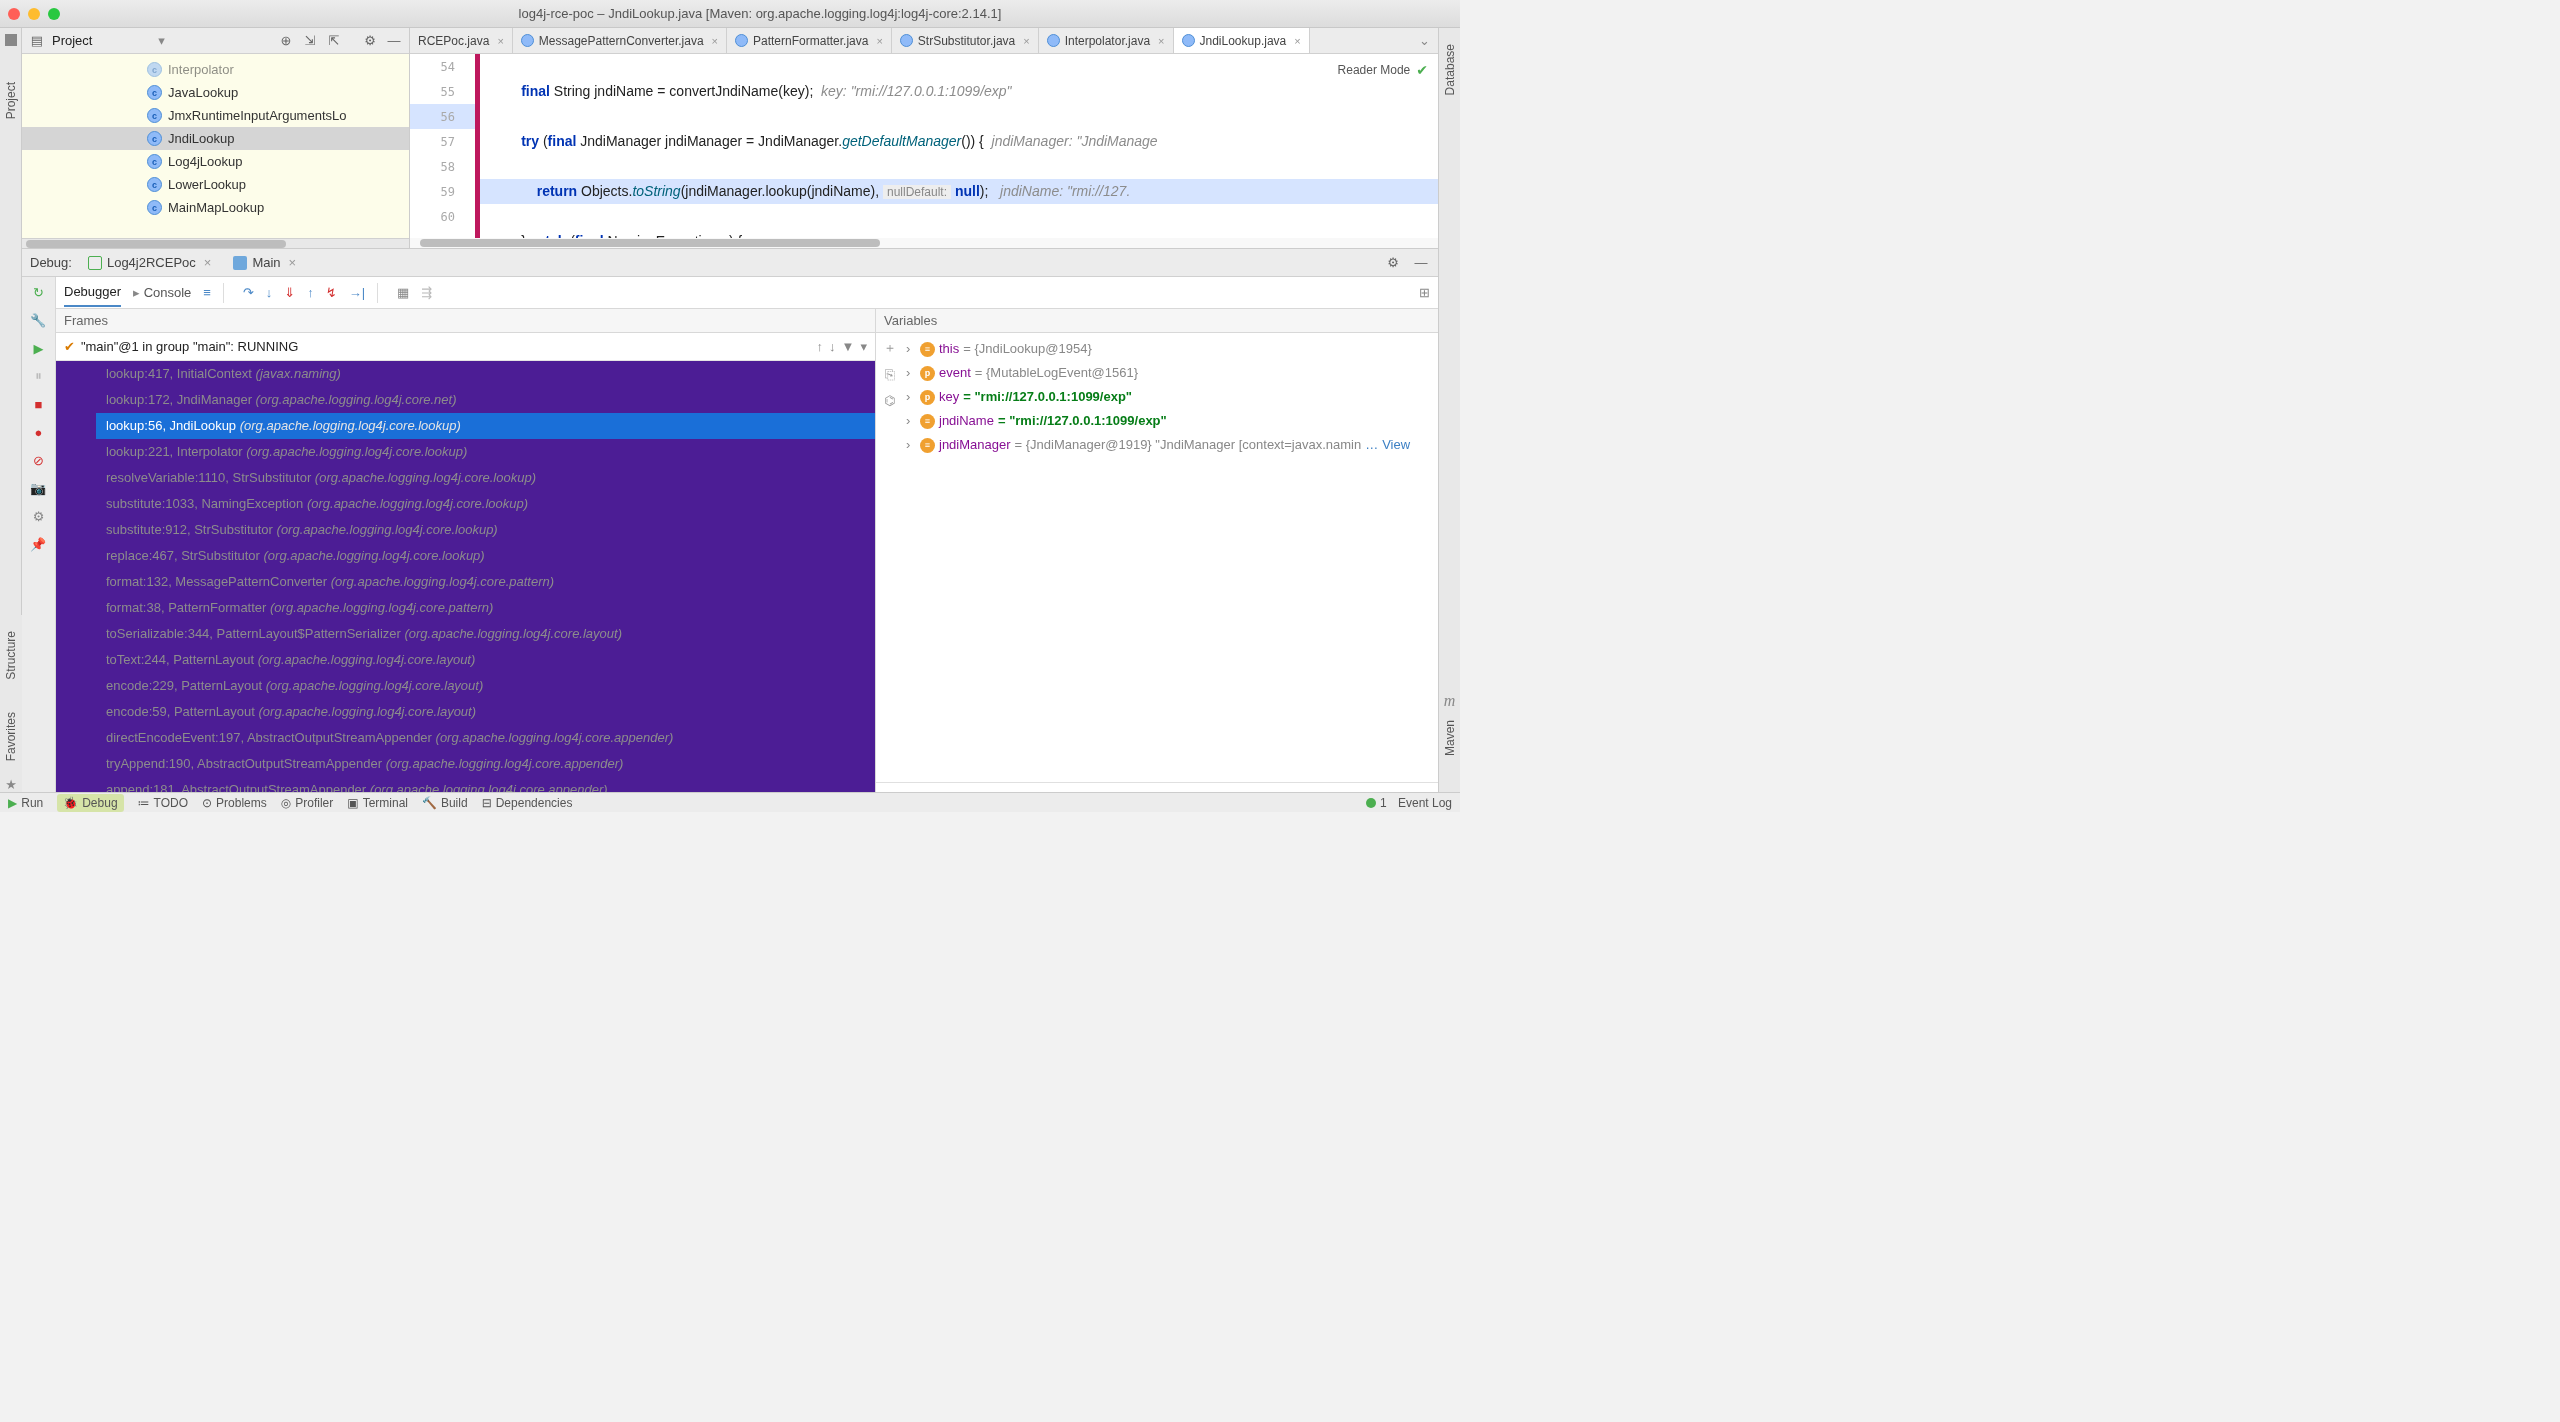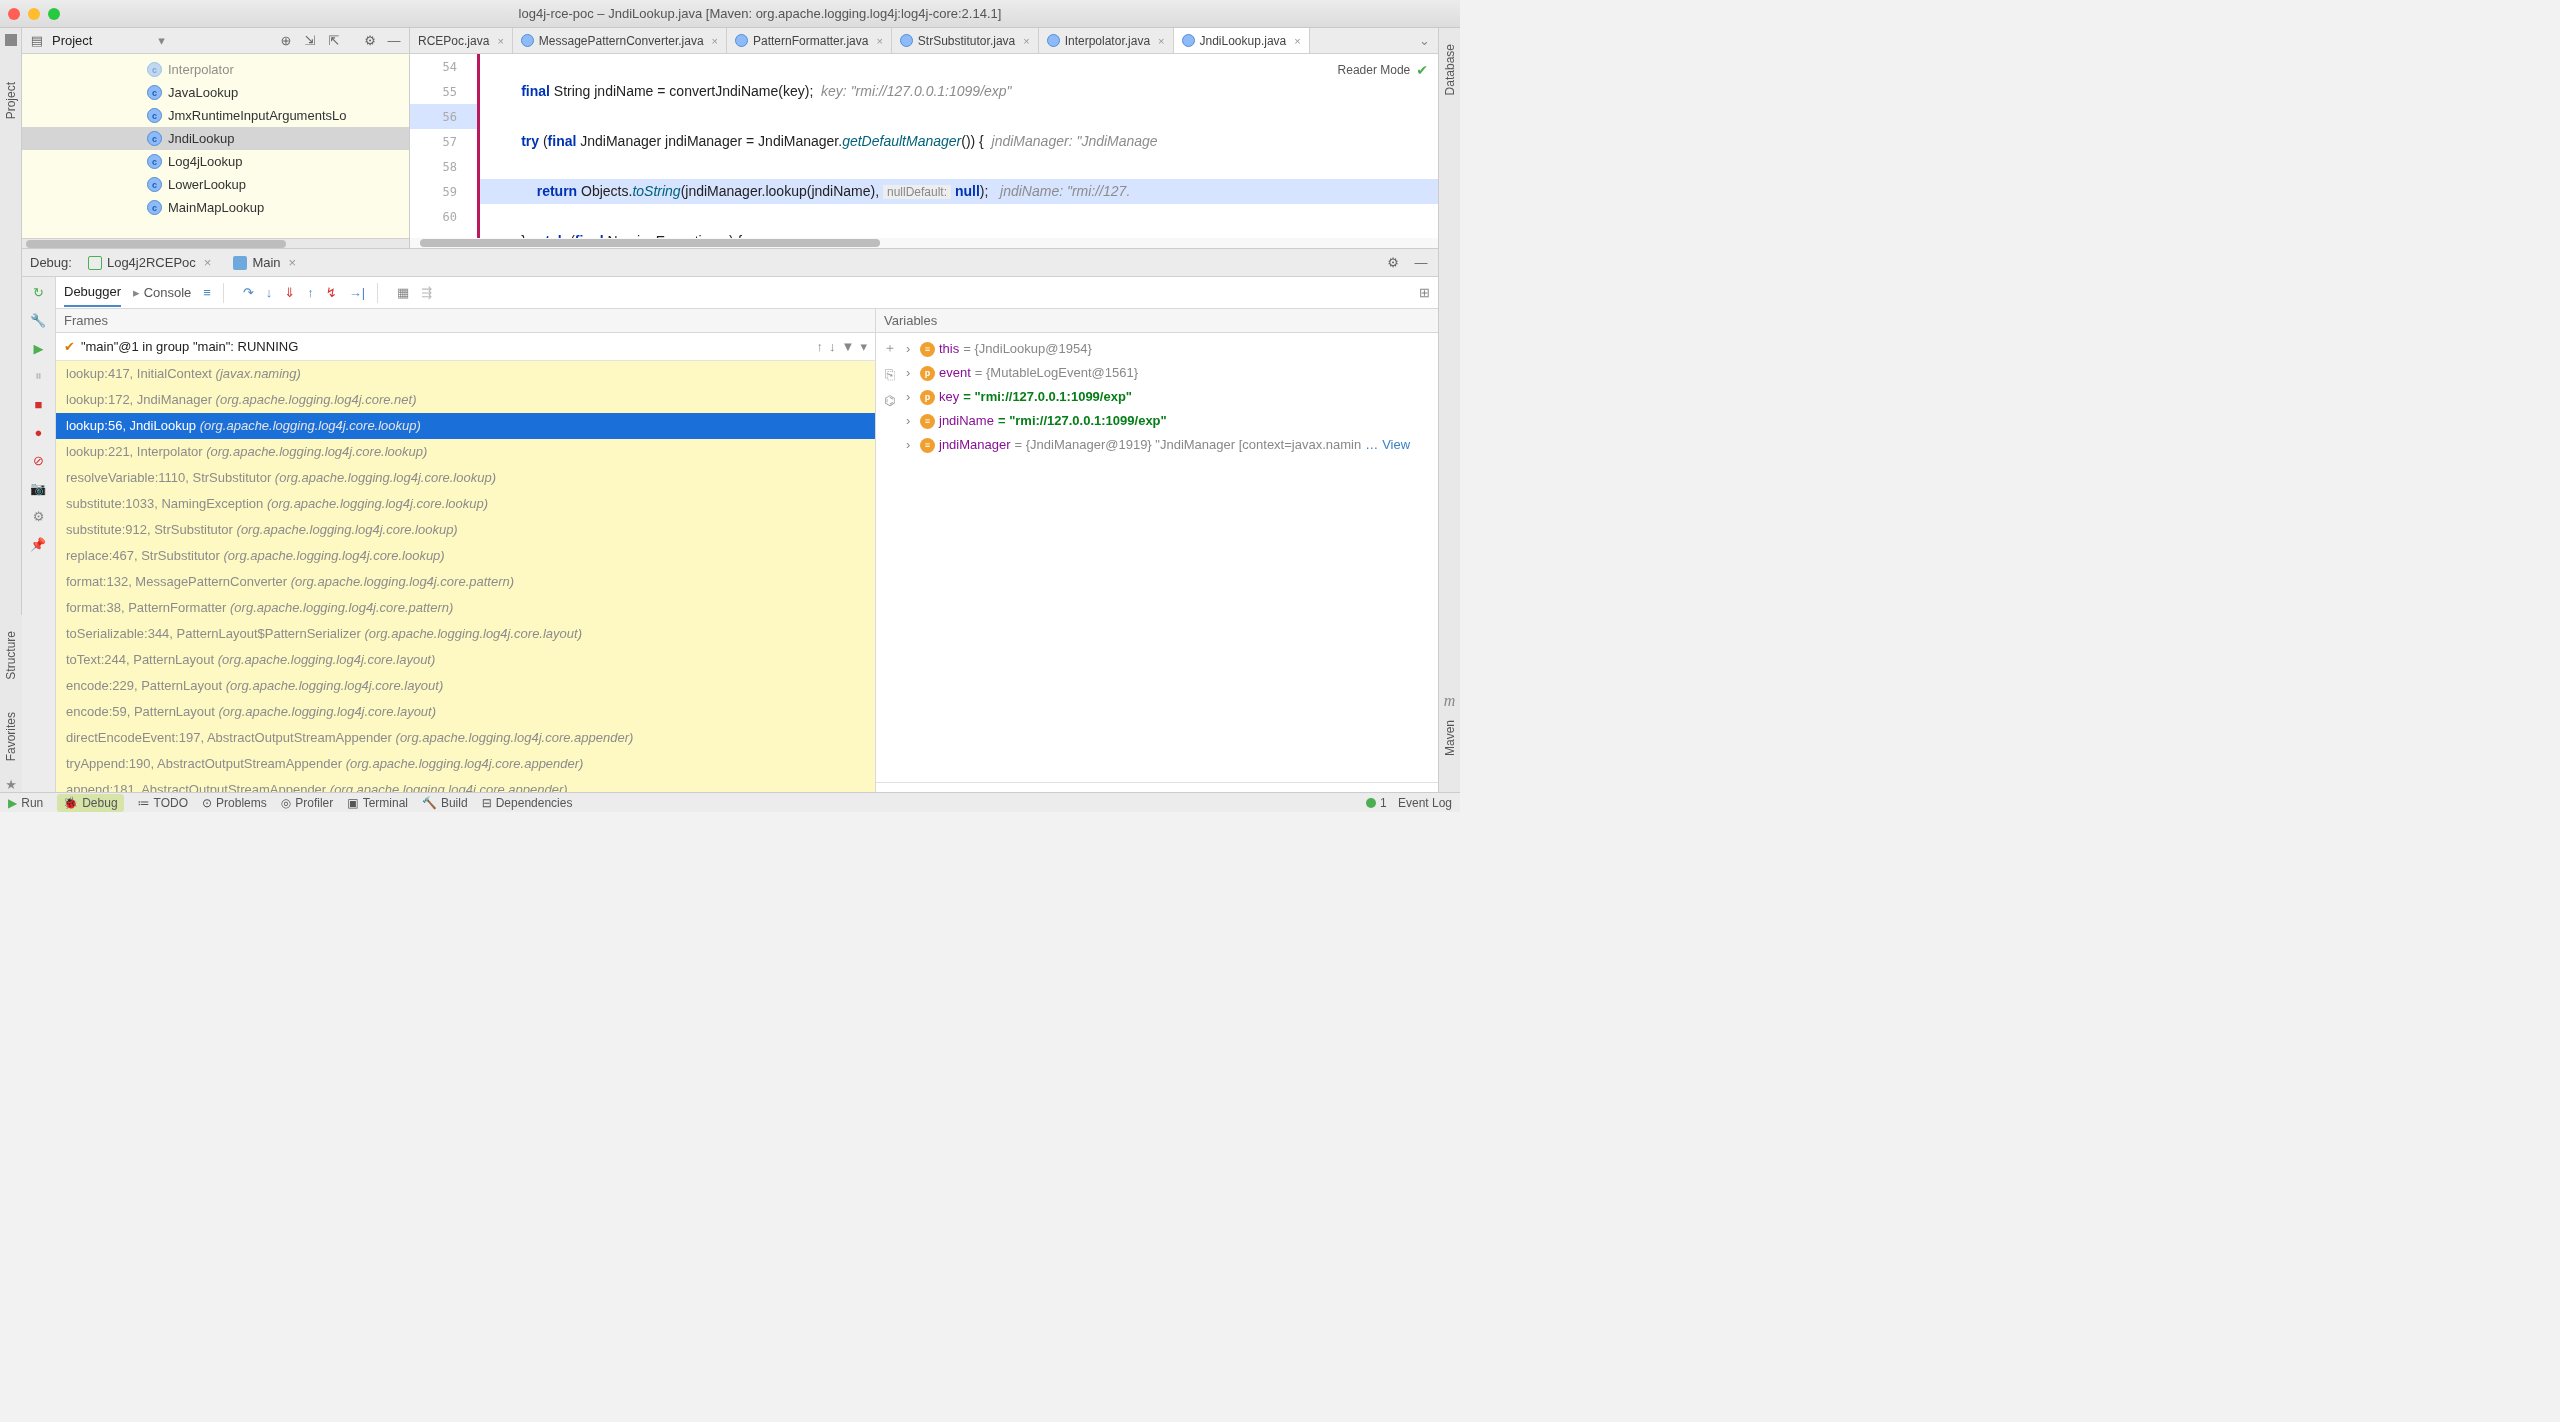--- a/index.html
+++ b/index.html
@@ -41,21 +41,21 @@
 .editor{flex:1;display:flex;flex-direction:column;background:#fff;position:relative;}
 .tabs{height:26px;background:#ececec;display:flex;align-items:stretch;border-bottom:1px solid #d0d0d0;overflow:hidden;}
 .tab{display:flex;align-items:center;gap:5px;padding:0 8px;border-right:1px solid #d0d0d0;font-size:12px;color:#444;background:#ececec;cursor:default;}
 .tab.active{background:#fff;}
 .tab .cb{width:13px;height:13px;border-radius:50%;background:#8fbaf8;border:1px solid #4f8fd6;}
 .tab .x{color:#999;font-size:11px;margin-left:3px;}
 .tab-right{margin-left:auto;display:flex;align-items:center;gap:8px;padding:0 8px;}
 .reader-mode{font-size:12px;color:#555;margin-left:8px;}
 .check-green{color:#4caf50;font-size:14px;}
 .code-area{flex:1;display:flex;overflow:hidden;position:relative;}
-.gutter{width:70px;background:#fff;border-right:3px solid #be185d;}
+.gutter{width:70px;background:#fff;border-right:5px solid #be185d;}
 .gline{height:25px;display:flex;align-items:center;justify-content:flex-end;padding-right:20px;color:#aaa;font-family:'Menlo',monospace;font-size:12px;}
 .code{flex:1;font-family:'Menlo',monospace;font-size:14px;line-height:25px;overflow:hidden;white-space:pre;}
 .code-line{height:25px;padding-left:10px;}
 .code-line.hl{background:#d6e4ff;}
 .kw{color:#0033b3;font-weight:bold;}
 .cm{color:#8c8c8c;font-style:italic;}
 .mth{color:#00627a;font-style:italic;}
 .hint{background:#eee;color:#888;font-style:normal;padding:0 4px;border-radius:0;font-size:12px;}
 .ed-hscroll{height:10px;position:relative;background:#f8f8f8;}
 .ed-hscroll-thumb{position:absolute;left:10px;width:460px;height:8px;background:#bdbdbd;border-radius:4px;top:1px;}
@@ -78,21 +78,21 @@
 .dtoolbar .active-tab{color:#222;border-bottom:2px solid #4a88c7;padding-bottom:6px;padding-top:6px;}
 .dtoolbar .inactive-tab{color:#555;}
 .dtoolbar .ic{color:#4a88c7;}
 .dsplit{flex:1;display:flex;overflow:hidden;}
 
 
 .frames{width:820px;display:flex;flex-direction:column;border-right:1px solid #d8d8d8;}
 .frames-hdr{height:24px;border-bottom:1px solid #d8d8d8;display:flex;align-items:center;padding:0 8px;color:#666;background:#f6f6f6;}
 .frames-top{height:28px;display:flex;align-items:center;padding:0 8px;gap:6px;border-bottom:1px solid #e4e4e4;}
 .frames-top .thread{flex:1;}
-.frames-list{flex:1;overflow:auto;background:#fef9c3;}
+.frames-list{flex:1;overflow:auto;background:#4c1d95;padding-left:40px;}
 .frame-row{padding:3px 10px;color:#8c8c8c;cursor:default;line-height:20px;font-size:13px;}
 .frame-row .pkg{font-style:italic;}
 .frame-row.sel{background:#1a6fd8;color:#fff;}
 .frame-row.sel .pkg{color:#e4e4e4;}
 
 
 .vars{flex:1;display:flex;flex-direction:column;position:relative;}
 .vars-hdr{height:24px;border-bottom:1px solid #d8d8d8;display:flex;align-items:center;padding:0 8px;color:#666;background:#f6f6f6;}
 .vars-icons{width:28px;display:flex;flex-direction:column;align-items:center;padding-top:6px;gap:10px;color:#999;}
 .vars-content{flex:1;display:flex;}

